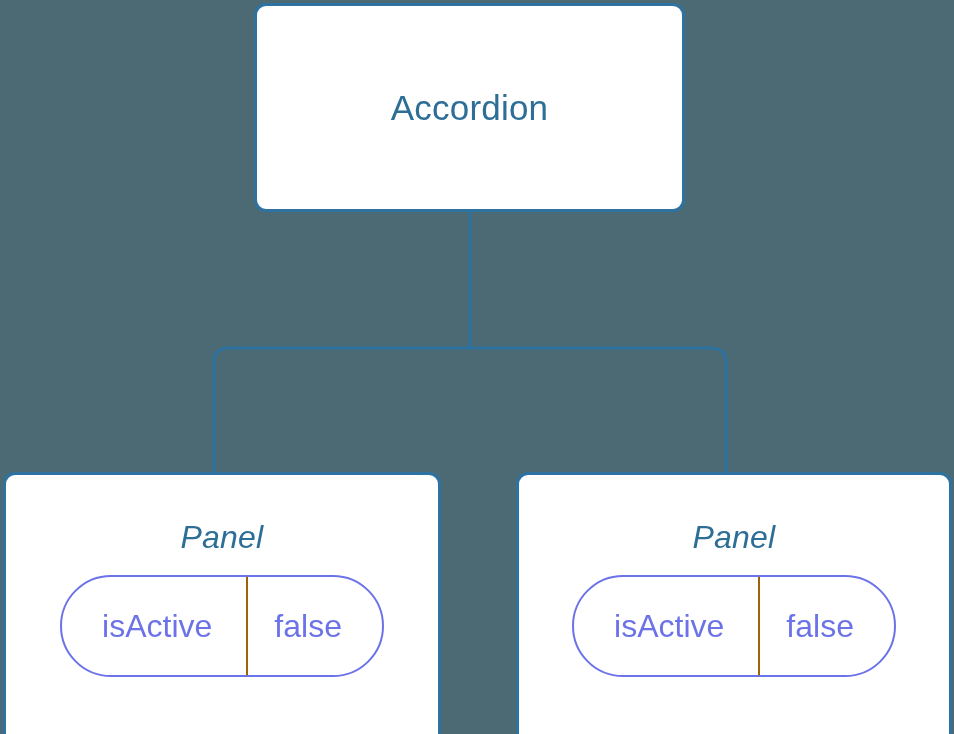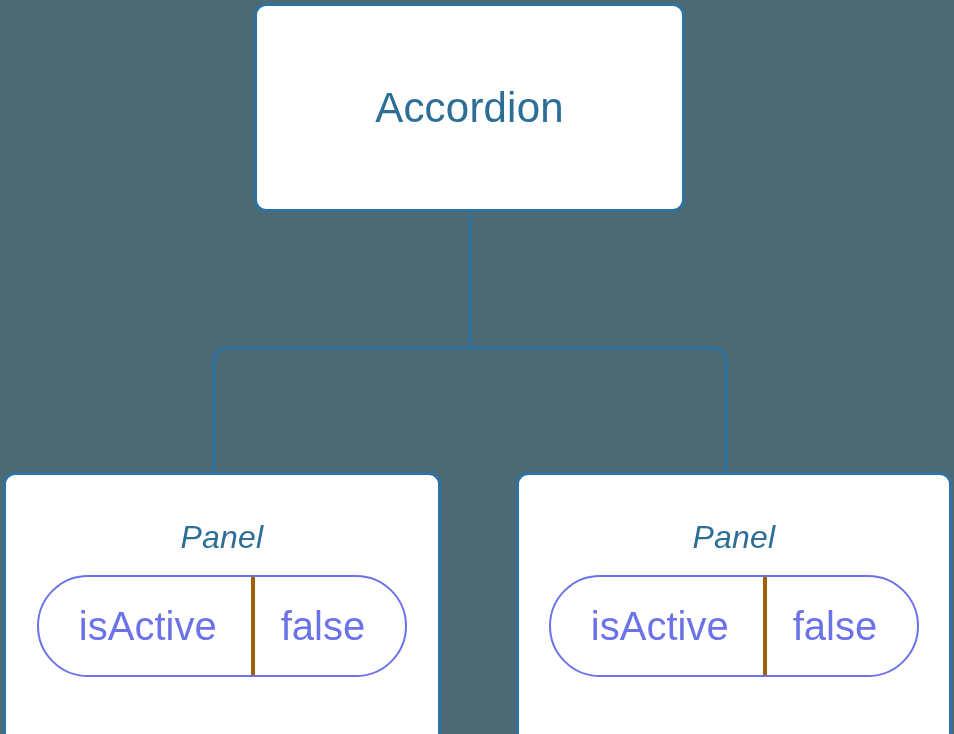--- a/index.html
+++ b/index.html
@@ -40,21 +40,21 @@
     background: #ffffff;
     border: 3px solid #2d72a0;
     border-radius: 12px;
     display: flex;
     flex-direction: column;
     align-items: center;
   }
 
   .node-title {
     color: #2d6e96;
-    font-size: 42px;
+    font-size: 35px;
     line-height: 1;
     letter-spacing: 0.2px;
     white-space: nowrap;
   }
 
   
   #node-accordion {
     left: 254px;
     top: 3px;
     width: 431px;
@@ -88,32 +88,32 @@
     height: 98px;
     overflow: hidden;
   }
 
   .prop-key,
   .prop-value {
     display: flex;
     align-items: center;
     justify-content: center;
     color: #6c73e8;
-    font-size: 40px;
+    font-size: 32px;
     line-height: 1;
     white-space: nowrap;
   }
 
   .prop-key {
     padding: 0 34px 0 40px;
   }
 
   .prop-value {
     padding: 0 40px 0 26px;
-    border-left: 4px solid #a16207;
+    border-left: 2px solid #a16207;
   }
 </style>
 </head>
 <body>
 
 <div id="stage">
 
   <svg id="edges" viewBox="0 0 954 734" width="954" height="734" fill="none">
 
     <path d="M 470 210 L 470 348" stroke="#2d72a0" stroke-width="3" fill="none" stroke-linecap="butt"></path>

